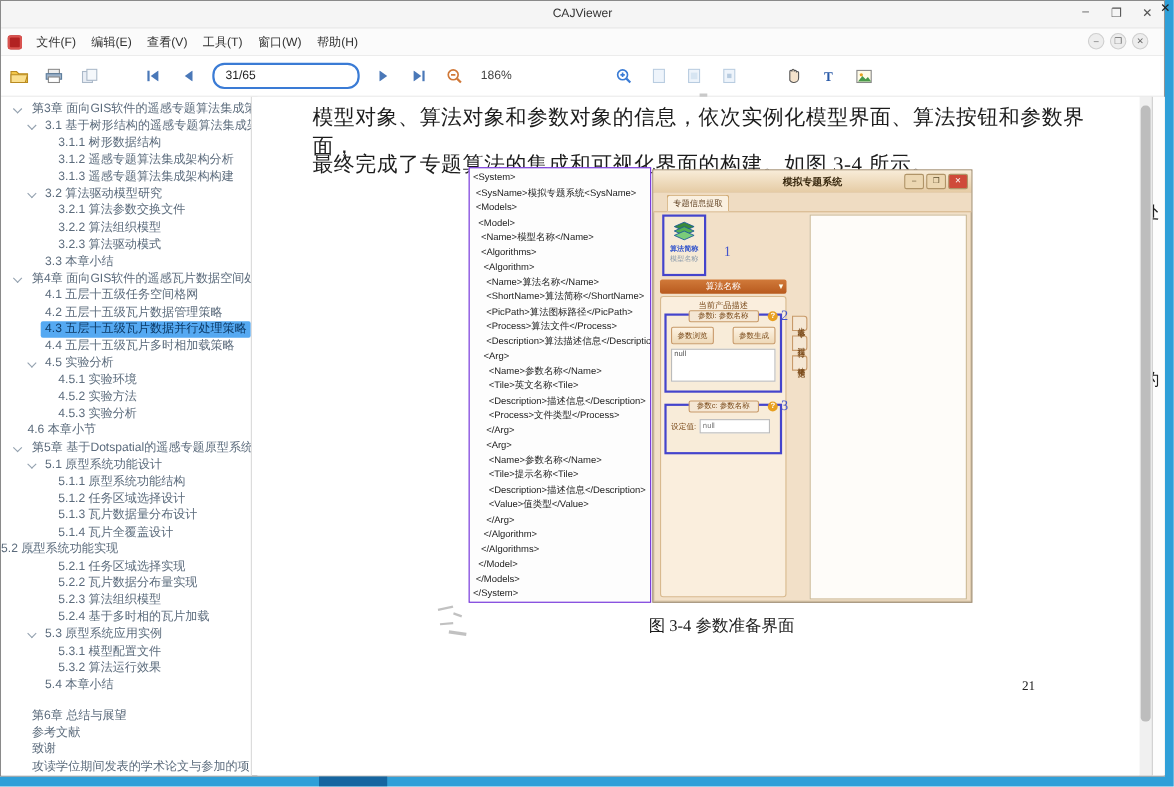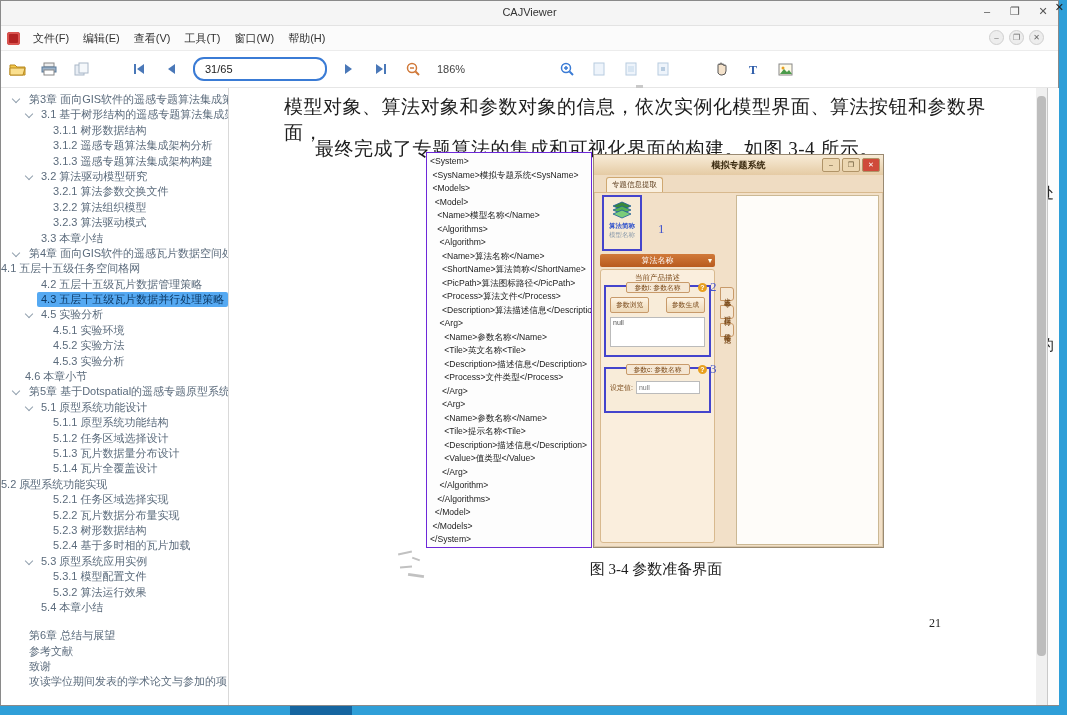--- a/index.html
+++ b/index.html
@@ -38,21 +38,21 @@
   .t-row{position:relative;height:15.4px;line-height:15.4px;font-size:11px;color:#5b6b7c;
          white-space:nowrap;cursor:default;}
   .t-label{display:inline-block;}
   .t-row.sel .t-label{background:#55a9f2;color:#0d3a66;border-radius:2px;padding:0 4px;margin-left:-4px;}
   .chev{position:absolute;top:4px;width:5px;height:5px;border-left:1.4px solid #93a1af;
         border-bottom:1.4px solid #93a1af;transform:rotate(-45deg);}
   
   .docpage{position:absolute;left:233px;top:87px;width:802px;height:617px;background:#fff;overflow:hidden;}
   .para{position:absolute;left:50px;width:740px;font-family:"Liberation Serif","DejaVu Serif",serif;
         font-size:19px;color:#1c1c1c;letter-spacing:0.5px;}
-  .p1{top:6px;}  .p2{top:48px;margin-left:31px;}
+  .p1{top:6px;}  .p2{top:48px;}
   .figure{position:absolute;left:192px;top:64px;width:460px;height:398px;}
   .xmlpanel{position:absolute;left:0;top:0;width:166px;height:396px;background:#fdfdfd;
             border:1px solid #6d28d9;box-sizing:border-box;overflow:hidden;padding:2px 0 0 3px;}
   .xline{font-size:8.6px;line-height:13.5px;color:#222;white-space:pre;}
   
   .aw{position:absolute;left:167px;top:2px;width:291px;height:394px;background:#f2e0c8;
       border:1px solid #9a8a72;box-sizing:border-box;box-shadow:0 0 0 1px #d9c6a8 inset;}
   .aw-title{position:absolute;left:0;top:0;width:100%;height:20px;
             background:linear-gradient(#f8ecd8,#e5cba4);border-bottom:1px solid #c9ab7e;}
   .aw-title-text{position:absolute;left:0;right:0;top:4px;text-align:center;font-size:9px;
@@ -256,38 +256,39 @@
         <div class="t-row" style="padding-left: 40px;"><span class="chev" style="left: 25px;"></span><span class="t-label">3.1 基于树形结构的遥感专题算法集成架构…</span></div>
         <div class="t-row" style="padding-left: 52px;"><span class="t-label">3.1.1 树形数据结构</span></div>
         <div class="t-row" style="padding-left: 52px;"><span class="t-label">3.1.2 遥感专题算法集成架构分析</span></div>
         <div class="t-row" style="padding-left: 52px;"><span class="t-label">3.1.3 遥感专题算法集成架构构建</span></div>
         <div class="t-row" style="padding-left: 40px;"><span class="chev" style="left: 25px;"></span><span class="t-label">3.2 算法驱动模型研究</span></div>
         <div class="t-row" style="padding-left: 52px;"><span class="t-label">3.2.1 算法参数交换文件</span></div>
         <div class="t-row" style="padding-left: 52px;"><span class="t-label">3.2.2 算法组织模型</span></div>
         <div class="t-row" style="padding-left: 52px;"><span class="t-label">3.2.3 算法驱动模式</span></div>
         <div class="t-row" style="padding-left: 40px;"><span class="t-label">3.3 本章小结</span></div>
         <div class="t-row" style="padding-left: 28px;"><span class="chev" style="left: 12px;"></span><span class="t-label">第4章 面向GIS软件的遥感瓦片数据空间处理策…</span></div>
-        <div class="t-row" style=""><span class="t-label">4.1 五层十五级任务空间格网</span></div>
+        <div class="t-row" style="padding-left: 40px;"><span class="t-label">4.1 五层十五级任务空间格网</span></div>
         <div class="t-row" style="padding-left: 40px;"><span class="t-label">4.2 五层十五级瓦片数据管理策略</span></div>
         <div class="t-row sel" style="padding-left: 40px;"><span class="t-label">4.3 五层十五级瓦片数据并行处理策略</span></div>
+        <div class="t-row" style="padding-left: 40px;"><span class="t-label">4.4 五层十五级瓦片多时相加载策略</span></div>
         <div class="t-row" style="padding-left: 40px;"><span class="chev" style="left: 25px;"></span><span class="t-label">4.5 实验分析</span></div>
         <div class="t-row" style="padding-left: 52px;"><span class="t-label">4.5.1 实验环境</span></div>
         <div class="t-row" style="padding-left: 52px;"><span class="t-label">4.5.2 实验方法</span></div>
         <div class="t-row" style="padding-left: 52px;"><span class="t-label">4.5.3 实验分析</span></div>
         <div class="t-row" style="padding-left: 24px;"><span class="t-label">4.6 本章小节</span></div>
         <div class="t-row" style="padding-left: 28px;"><span class="chev" style="left: 12px;"></span><span class="t-label">第5章 基于Dotspatial的遥感专题原型系统的实现</span></div>
         <div class="t-row" style="padding-left: 40px;"><span class="chev" style="left: 25px;"></span><span class="t-label">5.1 原型系统功能设计</span></div>
         <div class="t-row" style="padding-left: 52px;"><span class="t-label">5.1.1 原型系统功能结构</span></div>
         <div class="t-row" style="padding-left: 52px;"><span class="t-label">5.1.2 任务区域选择设计</span></div>
         <div class="t-row" style="padding-left: 52px;"><span class="t-label">5.1.3 瓦片数据量分布设计</span></div>
         <div class="t-row" style="padding-left: 52px;"><span class="t-label">5.1.4 瓦片全覆盖设计</span></div>
         <div class="t-row" style=""><span class="chev" style="left: 25px;"></span><span class="t-label">5.2 原型系统功能实现</span></div>
         <div class="t-row" style="padding-left: 52px;"><span class="t-label">5.2.1 任务区域选择实现</span></div>
         <div class="t-row" style="padding-left: 52px;"><span class="t-label">5.2.2 瓦片数据分布量实现</span></div>
-        <div class="t-row" style="padding-left: 52px;"><span class="t-label">5.2.3 树形数据结构</span></div>
+        <div class="t-row" style="padding-left: 52px;"><span class="t-label">5.2.3 算法组织模型</span></div>
         <div class="t-row" style="padding-left: 52px;"><span class="t-label">5.2.4 基于多时相的瓦片加载</span></div>
         <div class="t-row" style="padding-left: 40px;"><span class="chev" style="left: 25px;"></span><span class="t-label">5.3 原型系统应用实例</span></div>
         <div class="t-row" style="padding-left: 52px;"><span class="t-label">5.3.1 模型配置文件</span></div>
         <div class="t-row" style="padding-left: 52px;"><span class="t-label">5.3.2 算法运行效果</span></div>
         <div class="t-row" style="padding-left: 40px;"><span class="t-label">5.4 本章小结</span></div>
         <div class="t-row" style="padding-left: 28px; margin-top: 13px;"><span class="t-label">第6章 总结与展望</span></div>
         <div class="t-row" style="padding-left: 28px;"><span class="t-label">参考文献</span></div>
         <div class="t-row" style="padding-left: 28px;"><span class="t-label">致谢</span></div>
         <div class="t-row" style="padding-left: 28px;"><span class="t-label">攻读学位期间发表的学术论文与参加的项目</span></div>
       </div>

